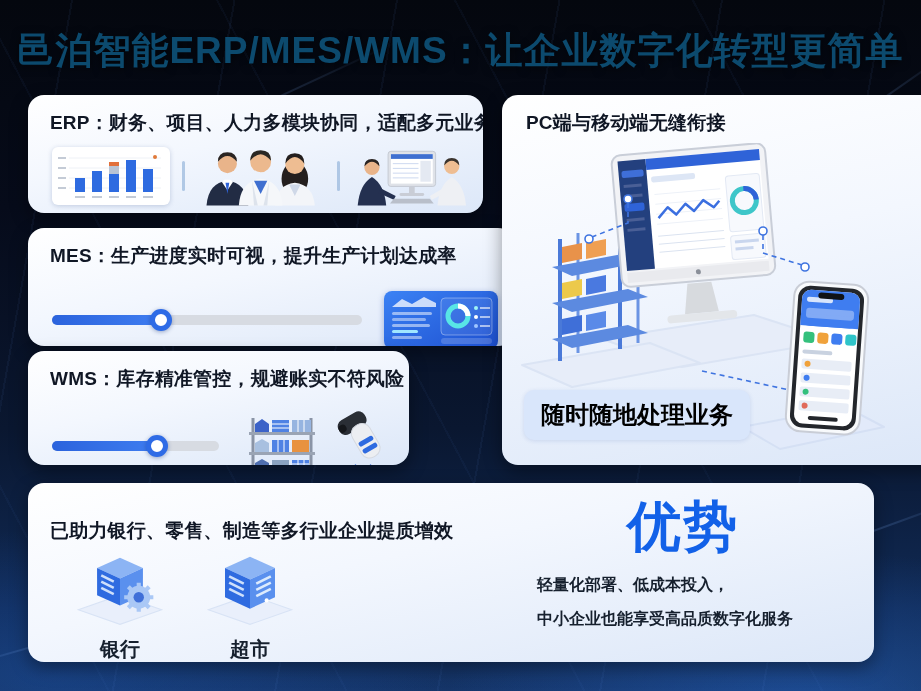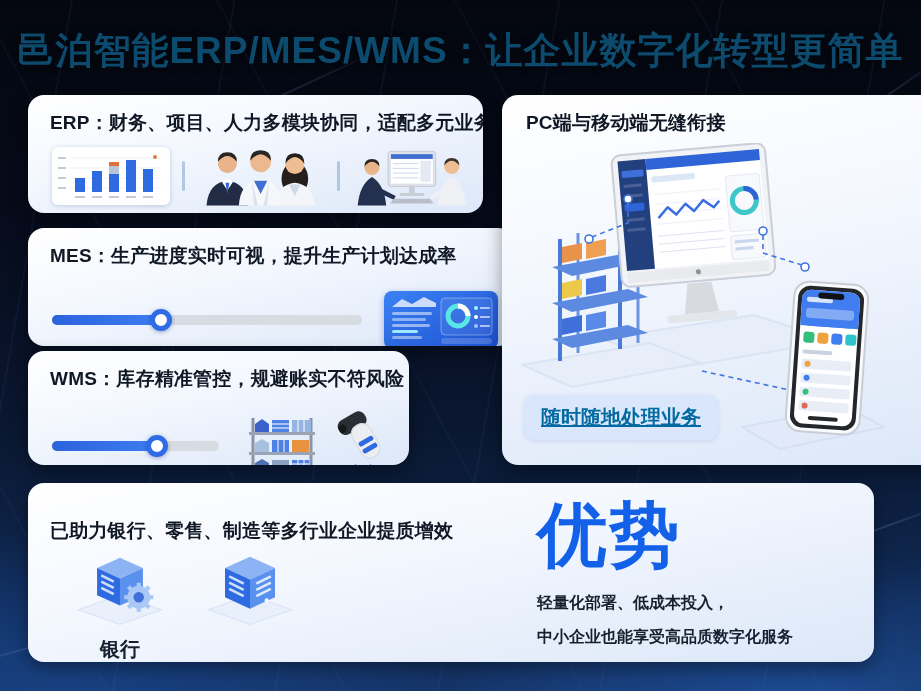--- a/index.html
+++ b/index.html
@@ -69,33 +69,32 @@
     box-shadow:0 2px 6px rgba(20,60,160,.35);}
   .wms-visuals{display:flex;align-items:flex-end;flex:none;}
 
   
   .industries{width:460px; padding-top:20px;}
   .industries .card-heading{margin-left:22px;}
   .industry-row{display:flex; padding:6px 0 0 36px; gap:18px;}
   .industry{width:112px; text-align:center;}
   .industry-label{font-size:20px; font-weight:800; color:#16202e; margin-top:0px;}
   .advantage{flex:1; padding:14px 45px 0 49px;}
-  .adv-title{font-size:70px; font-weight:800; color:#1261e8; text-align:left; line-height:1.1;
+  .adv-title{font-size:54px; font-weight:800; color:#1261e8; text-align:center; line-height:1.1;
     letter-spacing:2px;}
   .adv-lines{margin-top:12px; font-size:16px; font-weight:700; color:#16202e; line-height:34px;
     white-space:nowrap;}
 
   
   .pc-illustration{position:absolute; left:0; top:48px; width:388px; height:322px;}
   .pc-badge{
     position:absolute; left:22px; bottom:25px;
     background:#d9e6fb; border-radius:10px; padding:9px 17px;
-    color:#0369a1; font-size:20px; font-weight:800; white-space:nowrap;
+    color:#000000; font-size:24px; font-weight:800; white-space:nowrap;
     box-shadow:0 1px 4px rgba(40,80,170,.15);
-    text-decoration:underline;
   }
 </style>
 </head>
 <body>
 
 <div class="ray ray1"></div>
 <div class="ray ray2"></div>
 <div class="ray ray3"></div>
 <div class="ray ray4"></div>
 
@@ -382,20 +381,21 @@
           <path d="M24 17 L48 28 L48 56 L24 45 Z" fill="#2f6be0"></path>
           <path d="M72 17 L48 28 L48 56 L72 45 Z" fill="#5a90ee"></path>
           <line x1="28" y1="25" x2="42" y2="32" stroke="#cfe0fb" stroke-width="2.5"></line>
           <line x1="28" y1="31" x2="42" y2="38" stroke="#cfe0fb" stroke-width="2.5"></line>
           <line x1="28" y1="37" x2="42" y2="44" stroke="#cfe0fb" stroke-width="2.5"></line>
           <line x1="54" y1="32" x2="68" y2="25" stroke="#dcebfd" stroke-width="2.5"></line>
           <line x1="54" y1="38" x2="68" y2="31" stroke="#dcebfd" stroke-width="2.5"></line>
           <line x1="54" y1="44" x2="68" y2="37" stroke="#dcebfd" stroke-width="2.5"></line>
           <circle cx="64" cy="48" r="2" fill="#ffffff"></circle>
         </svg>
+        <div class="industry-label">超市</div>
       </div>
     </div>
   </div>
   <div class="advantage">
     <div class="adv-title">优势</div>
     <div class="adv-lines">
       <div>轻量化部署、低成本投入，</div>
       <div>中小企业也能享受高品质数字化服务</div>
     </div>
   </div>

